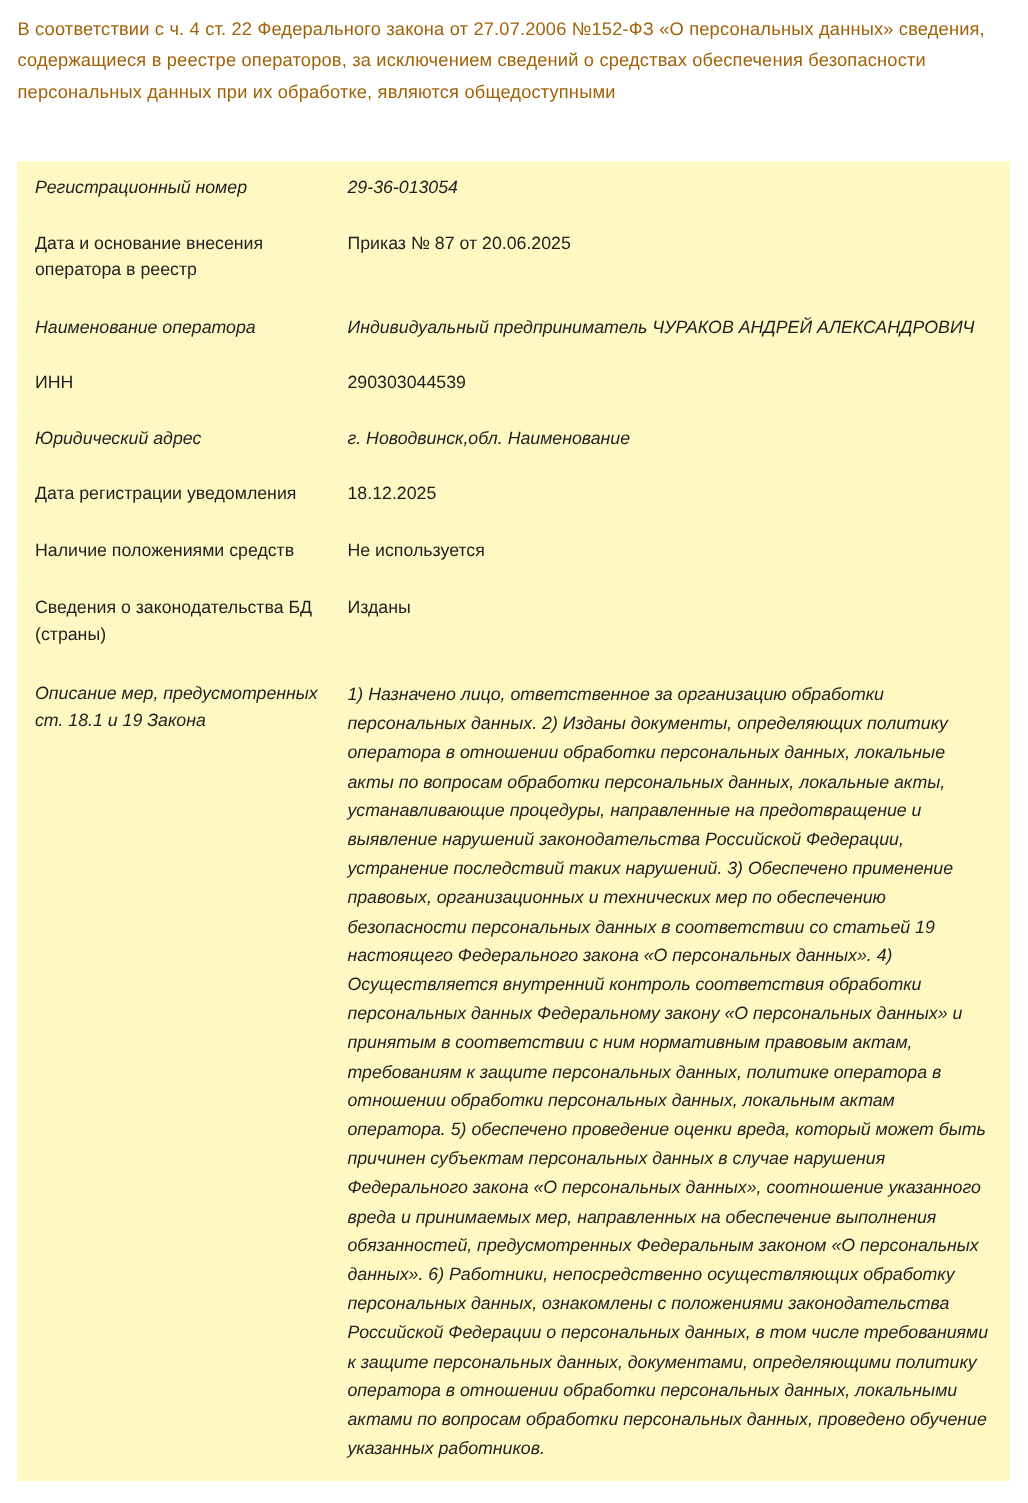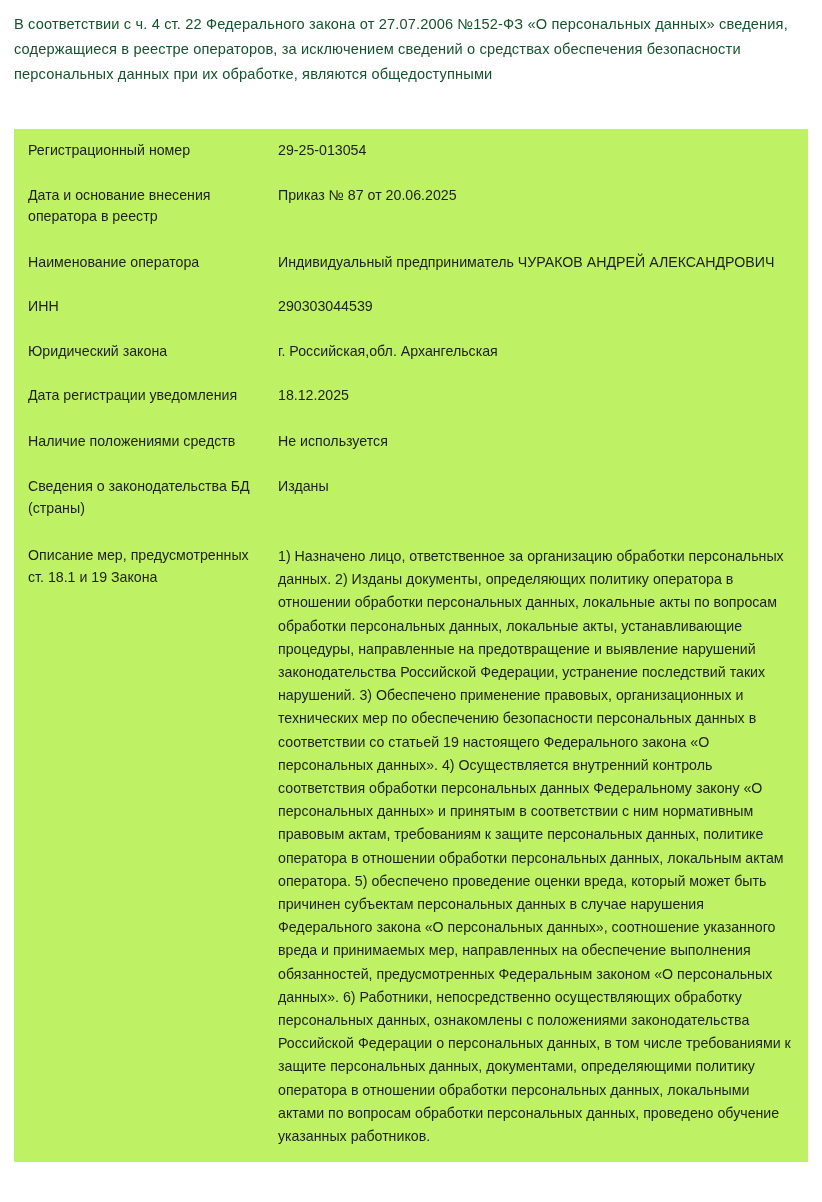--- a/index.html
+++ b/index.html
@@ -21,41 +21,42 @@
     width: 822px;
     height: 1202px;
     overflow: hidden;
   }
 
   
   .intro {
     padding: 12px 16px 0 14px;
     font-size: 14.6px;
     line-height: 25px;
-    color: #14532d;
+    color: #a16207;
     letter-spacing: 0.01em;
   }
   .intro p {
     margin: 0;
   }
 
   
   .registry {
     position: absolute;
     left: 14px;
     top: 129px;
     width: 794px;
     border-collapse: collapse;
     table-layout: fixed;
   }
   .registry tr.shaded {
-    background: #bef264;
+    background: #fef9c3;
+    font-style: italic;
   }
   .registry tr.plain {
-    background: #bef264;
+    background: #fef9c3;
   }
   .registry td {
     vertical-align: top;
     padding: 11px 10px 12px 0;
     font-size: 14.2px;
     line-height: 21.5px;
     color: #1f1f1f;
   }
   .registry td.label {
     width: 237px;
@@ -85,41 +86,41 @@
 
   <div class="intro">
     <p>В соответствии с ч. 4 ст. 22 Федерального закона от 27.07.2006 №152-ФЗ «О персональных данных» сведения, содержащиеся в реестре операторов, за исключением сведений о средствах обеспечения безопасности персональных данных при их обработке, являются общедоступными</p>
   </div>
 
   <table class="registry">
     <tbody>
 
       <tr class="shaded">
         <td class="label">Регистрационный номер</td>
-        <td class="value">29-25-013054</td>
+        <td class="value">29-36-013054</td>
       </tr>
 
       <tr class="plain tall">
         <td class="label">Дата и основание внесения оператора в реестр</td>
         <td class="value">Приказ № 87 от 20.06.2025</td>
       </tr>
 
       <tr class="shaded">
         <td class="label">Наименование оператора</td>
         <td class="value">Индивидуальный предприниматель ЧУРАКОВ АНДРЕЙ АЛЕКСАНДРОВИЧ</td>
       </tr>
 
       <tr class="plain">
         <td class="label">ИНН</td>
         <td class="value">290303044539</td>
       </tr>
 
       <tr class="shaded">
-        <td class="label">Юридический закона</td>
-        <td class="value">г. Российская,обл. Архангельская</td>
+        <td class="label">Юридический адрес</td>
+        <td class="value">г. Новодвинск,обл. Наименование</td>
       </tr>
 
       <tr class="plain tall">
         <td class="label">Дата регистрации уведомления</td>
         <td class="value">18.12.2025</td>
       </tr>
 
 
       <tr class="plain tall">
         <td class="label">Наличие положениями средств</td>

